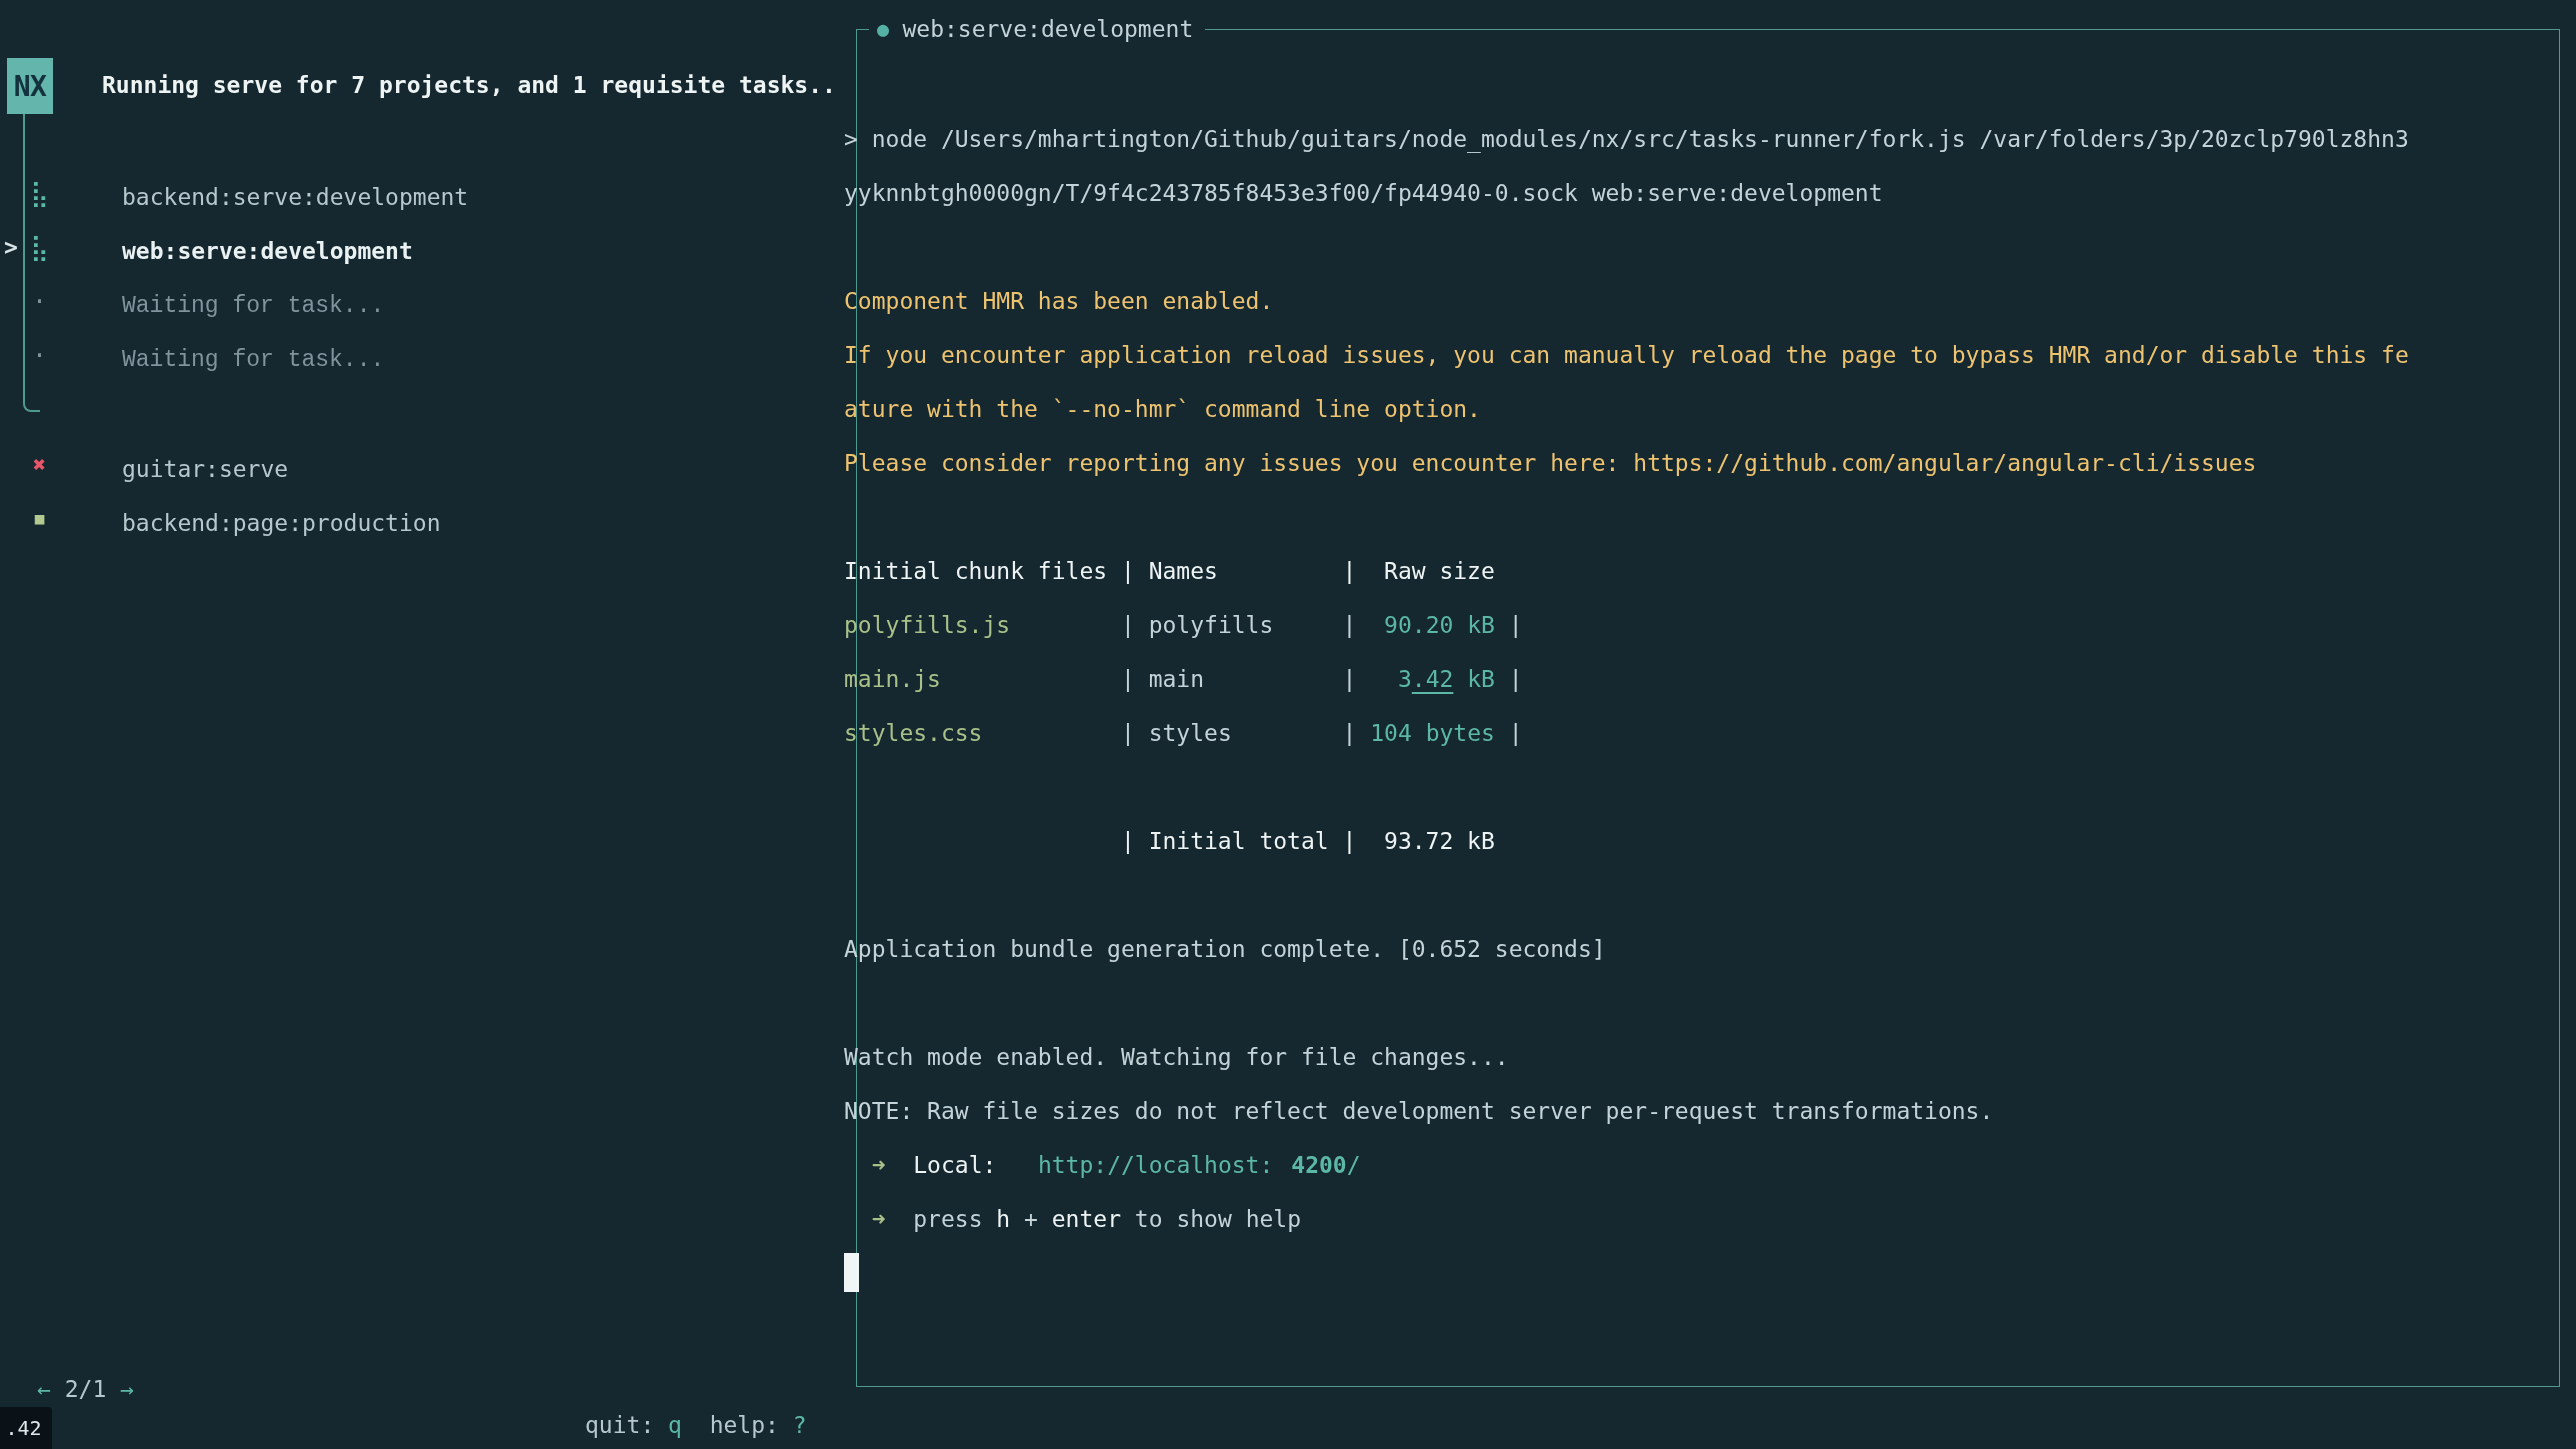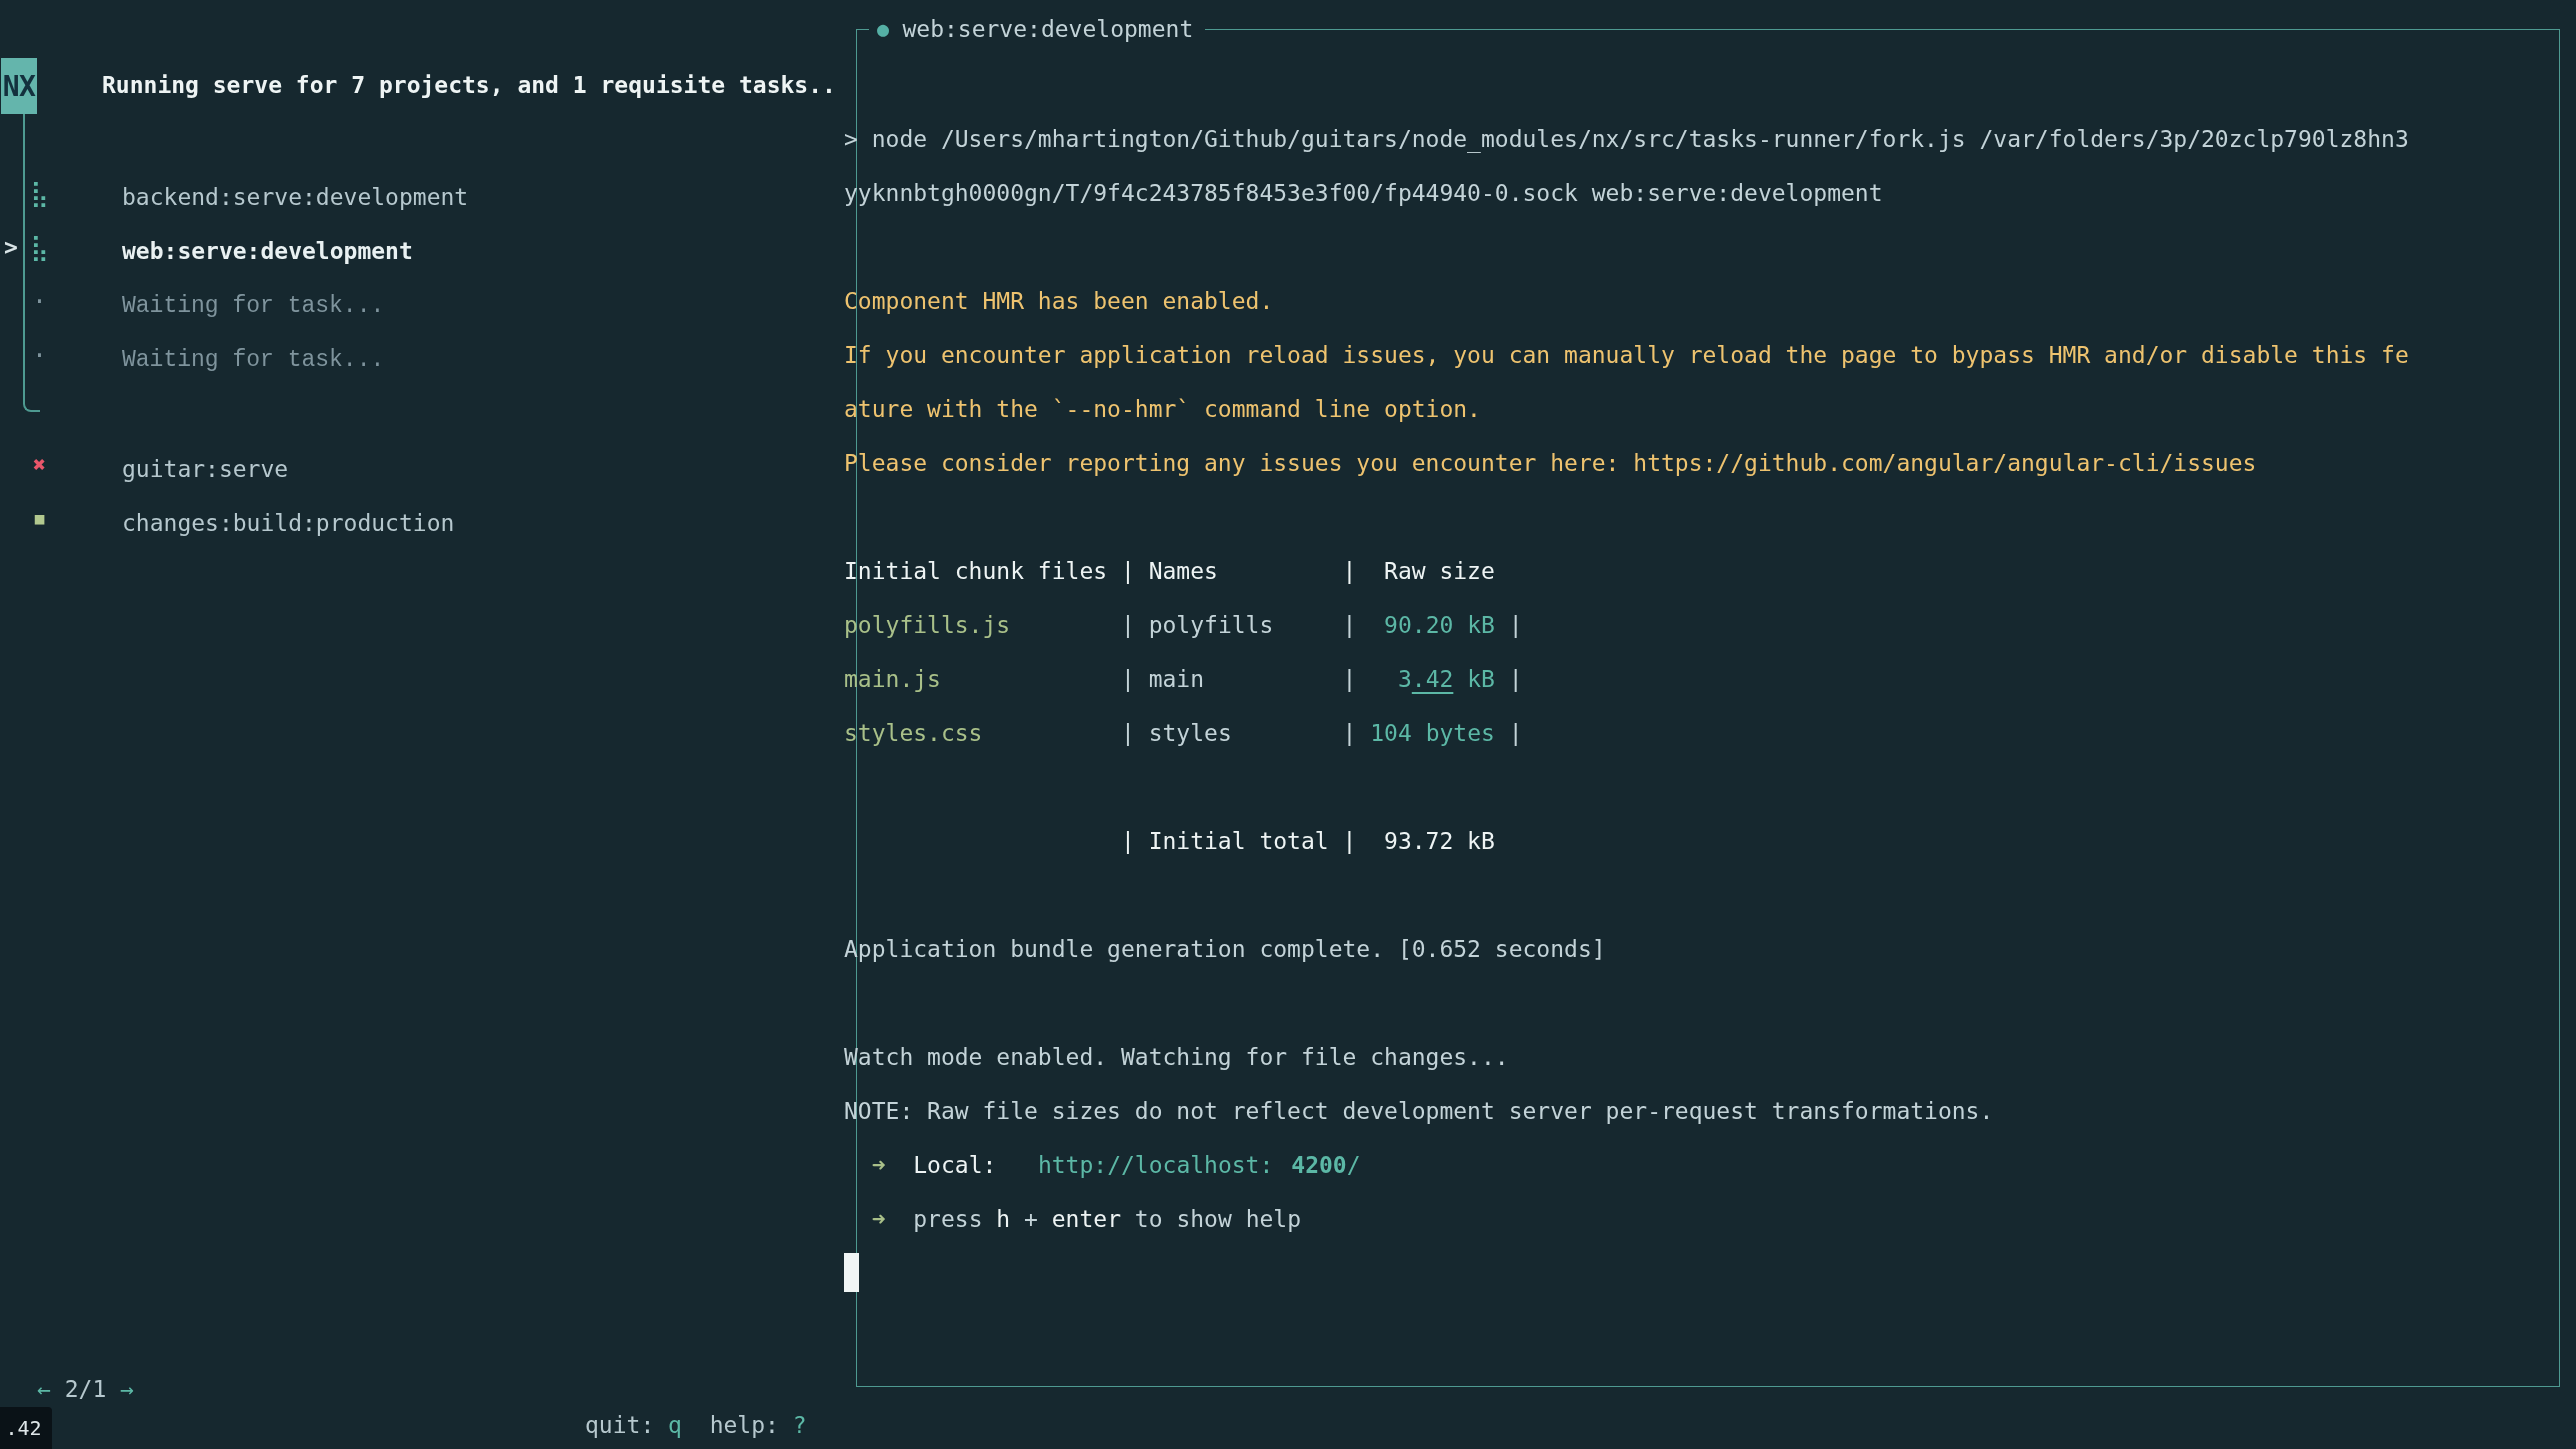--- a/index.html
+++ b/index.html
@@ -20,21 +20,21 @@
   html,body{width:2576px;height:1449px;overflow:hidden;}
   body{
     background:var(--bg);
     font-family:"DejaVu Sans Mono","Liberation Mono",monospace;
     font-size:23px;
     color:var(--fg);
     position:relative;
   }
   
   .nx-logo{
-    position:absolute;left:1px;top:58px;width:36px;height:56px;
+    position:absolute;left:7px;top:58px;width:46px;height:56px;
     background:#64b5ac;color:#14313e;font-weight:bold;font-size:28px;
     display:flex;align-items:center;justify-content:center;letter-spacing:-0.7px;
   }
   .sidebar-header{
     position:absolute;left:102px;top:58px;height:54px;line-height:54px;
     color:var(--white);font-weight:bold;white-space:pre;
   }
   .tree-line{
     position:absolute;left:23px;top:114px;width:17.4px;height:298px;
     border-left:2px solid var(--border);
@@ -113,21 +113,21 @@
     <div class="task-row dim" style="top: 163px;">
       <span class="task-icon icon-wait">·</span>
       <span class="task-label">Waiting for task...</span>
     </div>
     <div class="task-row " style="top: 272px;">
       <span class="task-icon icon-fail">✖</span>
       <span class="task-label">guitar:serve</span>
     </div>
     <div class="task-row " style="top: 326px;">
       <span class="task-icon icon-ok">■</span>
-      <span class="task-label">changes:build:production</span>
+      <span class="task-label">backend:page:production</span>
     </div>
   </div>
 
 <div class="panel"></div>
 <div class="panel-title">
   <span class="status-dot">●</span>
   <span class="panel-title-text">web:serve:development</span>
 </div>
 <div id="term"><div class="tline"><span class="seg-fg">&gt; node /Users/mhartington/Github/guitars/node_modules/nx/src/tasks-runner/fork.js /var/folders/3p/20zclp790lz8hn3</span></div><div class="tline"><span class="seg-fg">yyknnbtgh0000gn/T/9f4c243785f8453e3f00/fp44940-0.sock web:serve:development</span></div><div class="tline">&nbsp;</div><div class="tline"><span class="seg-y">Component HMR has been enabled.</span></div><div class="tline"><span class="seg-y">If you encounter application reload issues, you can manually reload the page to bypass HMR and/or disable this fe</span></div><div class="tline"><span class="seg-y">ature with the `--no-hmr` command line option.</span></div><div class="tline"><span class="seg-y">Please consider reporting any issues you encounter here: https://github.com/angular/angular-cli/issues</span></div><div class="tline">&nbsp;</div><div class="tline"><span class="seg-wb">Initial chunk files | Names         |  Raw size</span></div><div class="tline"><span class="seg-g">polyfills.js        </span><span class="seg-fg">| </span><span class="seg-fg">polyfills     </span><span class="seg-fg">|</span><span class="seg-t">  90.20 kB</span><span class="seg-fg"> |</span></div><div class="tline"><span class="seg-g">main.js             </span><span class="seg-fg">| </span><span class="seg-fg">main          </span><span class="seg-fg">|</span><span class="seg-t">   </span><span class="seg-t">3</span><span class="seg-tu">.42</span><span class="seg-t"> kB</span><span class="seg-fg"> |</span></div><div class="tline"><span class="seg-g">styles.css          </span><span class="seg-fg">| </span><span class="seg-fg">styles        </span><span class="seg-fg">|</span><span class="seg-t"> 104 bytes</span><span class="seg-fg"> |</span></div><div class="tline">&nbsp;</div><div class="tline"><span class="seg-wb">                    | Initial total |  93.72 kB</span></div><div class="tline">&nbsp;</div><div class="tline"><span class="seg-fg">Application bundle generation complete. [0.652 seconds]</span></div><div class="tline">&nbsp;</div><div class="tline"><span class="seg-fg">Watch mode enabled. Watching for file changes...</span></div><div class="tline"><span class="seg-fg">NOTE: Raw file sizes do not reflect development server per-request transformations.</span></div><div class="tline"><span class="seg-fg">  </span><span class="seg-ag">➜</span><span class="seg-fg">  </span><span class="seg-wb">Local:</span><span class="seg-fg">   </span><span class="seg-t">http://localhost:</span><span class="seg-tb">4200</span><span class="seg-t">/</span></div><div class="tline"><span class="seg-fg">  </span><span class="seg-ag">➜</span><span class="seg-fg">  </span><span class="seg-fg">press </span><span class="seg-wb">h</span><span class="seg-fg"> + </span><span class="seg-wb">enter</span><span class="seg-fg"> to show help</span></div><div class="tline"><span class="seg-cursor"></span></div></div>
 

